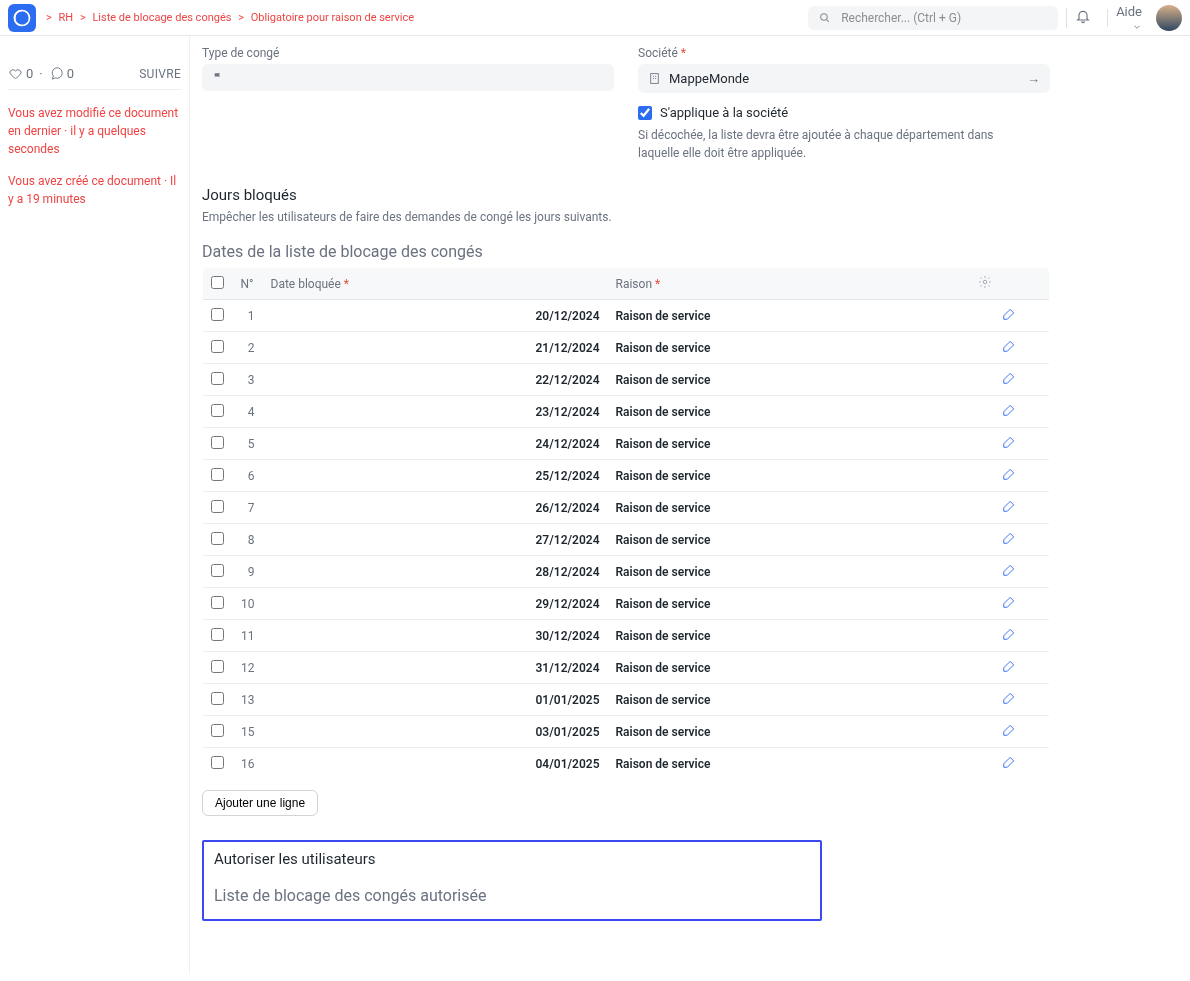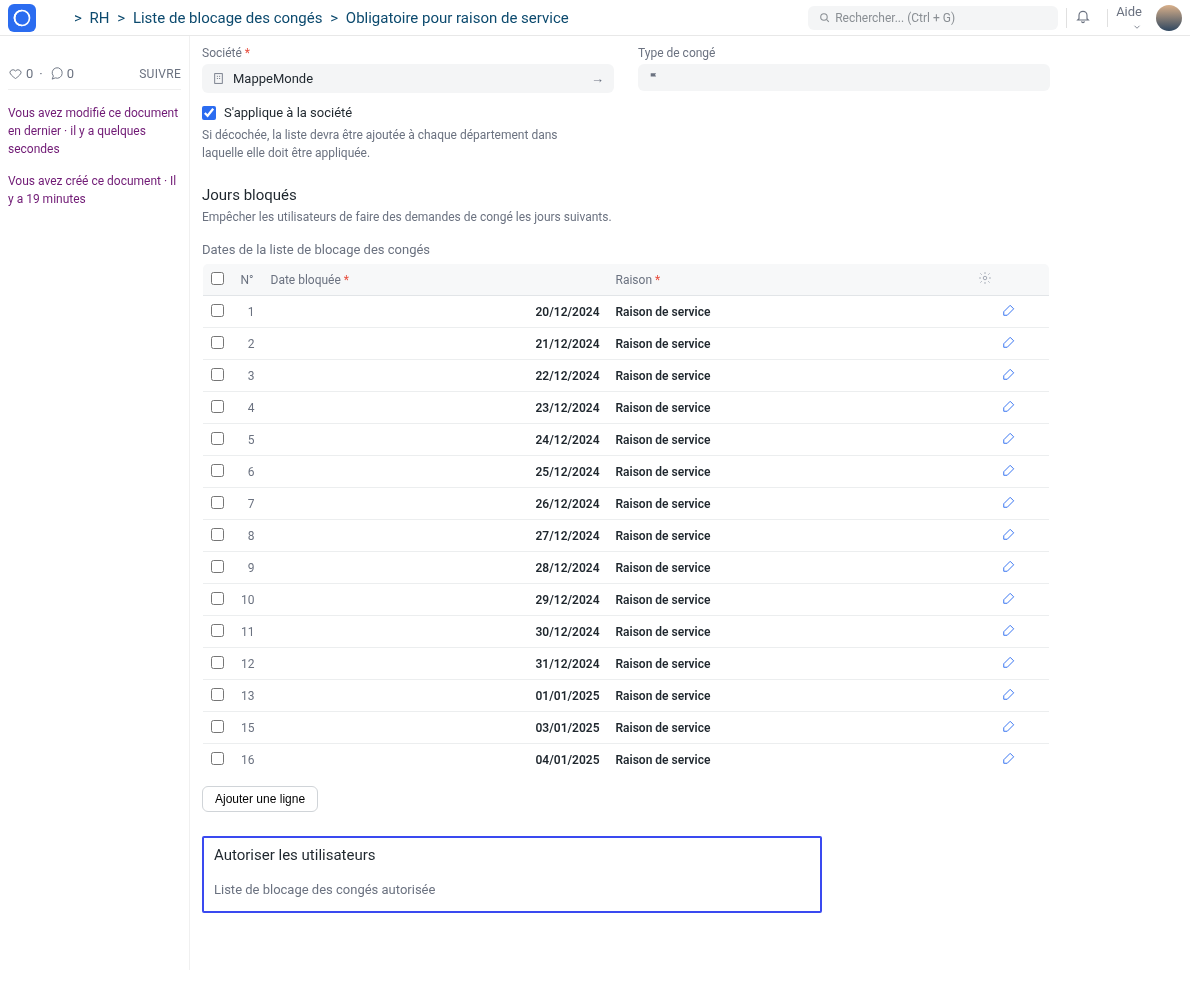--- a/index.html
+++ b/index.html
@@ -1,48 +1,48 @@
 <!DOCTYPE html>
 <html><head>
 <meta charset="utf-8">
 <style>
   * { box-sizing: border-box; margin: 0; padding: 0; }
   body { font-family: -apple-system, BlinkMacSystemFont, "Segoe UI", Roboto, sans-serif; background: #fff; color: #1F272E; font-size: 13px; }
   .top-bar { height: 36px; display: flex; align-items: center; padding: 0 8px; border-bottom: 1px solid #e8e8e8; gap: 8px; }
   .logo { width: 28px; height: 28px; border-radius: 6px; background: #2B6CF0; display: flex; align-items: center; justify-content: center; }
   .logo svg { width: 20px; height: 20px; }
-  .breadcrumb { color: #0c4a6e; font-size: 15px; flex: 1; margin-left: 28px; }
+  .breadcrumb { color: #ef4444; font-size: 11px; flex: 1; }
   .breadcrumb span { margin: 0 2px; }
-  .search-box { display: flex; align-items: center; gap: 4px; background: #f4f5f6; border-radius: 6px; padding: 5px 10px; width: 250px; color: #8a8f94; font-size: 12px; }
+  .search-box { display: flex; align-items: center; gap: 10px; background: #f4f5f6; border-radius: 6px; padding: 5px 10px; width: 250px; color: #8a8f94; font-size: 12px; }
   .bell-icon, .help-link, .avatar { display: flex; align-items: flex-end; flex-direction: column; }
   .bell-icon { color: #6b7280; padding: 0 8px; border-left: 1px solid #e0e0e0; height: 20px; }
   .help-link { color: #6b7280; font-size: 13px; gap: 3px; cursor: pointer; }
   .avatar { width: 26px; height: 26px; border-radius: 50%; overflow: hidden; background: linear-gradient(180deg,#d9b08a 0%,#2f4760 100%); margin-left: 6px; }
   .divider { width: 1px; background: #e0e0e0; height: 18px; }
   .main { display: flex; }
   .sidebar { width: 190px; min-width: 190px; padding: 10px 8px; border-right: 1px solid #f0f0f0; }
   .social { display: flex; align-items: center; gap: 6px; padding: 20px 0 8px 0; border-bottom: 1px solid #efefef; margin-bottom: 14px; color: #6b7280; font-size: 13px; }
   .heart-icon, .comment-icon { display: inline-flex; align-items: center; gap: 3px; }
   .suivre { margin-left: auto; font-size: 12px; letter-spacing: 0.3px; color: #6b7280; }
-  .meta-text { font-size: 12px; color: #701a75; line-height: 1.5; margin-bottom: 14px; }
+  .meta-text { font-size: 12px; color: #ef4444; line-height: 1.5; margin-bottom: 14px; }
   .content { flex: 1; padding: 10px 140px 40px 12px; }
   .form-row { display: flex; gap: 24px; margin-bottom: 6px; }
   .form-col { flex: 1; }
   .label { font-size: 12px; color: #6b7280; margin-bottom: 4px; display: block; }
   .req { color: #e74c3c; }
   .select-field { display: flex; align-items: center; gap: 8px; background: #f4f5f6; border-radius: 6px; padding: 7px 10px; font-size: 13px; color: #1F272E; }
   .select-field .arrow { margin-left: auto; color: #6b7280; }
   .checkbox-row { display: flex; align-items: center; gap: 8px; margin-top: 12px; margin-bottom: 6px; font-size: 13px; }
   .checkbox-row input { width: 14px; height: 14px; accent-color: #2B6CF0; }
   .help-text { font-size: 12px; color: #6b7280; line-height: 1.5; max-width: 390px; }
   h3.section-title { font-size: 15px; font-weight: 400; margin-top: 24px; margin-bottom: 6px; }
   .section-desc { font-size: 12px; color: #6b7280; margin-bottom: 12px; }
   .btn-outline { display: inline-block; border: 1px solid #d0d4d8; background: #fff; border-radius: 6px; padding: 6px 12px; font-size: 12px; color: #1F272E; cursor: pointer; }
   .btn-highlight-blue { border: 2.5px solid #3A4AF0; }
-  .subsection-label { font-size: 13px; color: #6b7280; margin-top: 18px; margin-bottom: 6px; }
+  .subsection-label { font-size: 16px; color: #6b7280; margin-top: 18px; margin-bottom: 6px; }
   table.grid { width: 100%; border-collapse: collapse; border: 1px solid #e2e5e8; border-radius: 6px; overflow: hidden; font-size: 12px; }
   table.grid th { background: #f7f8f9; text-align: left; font-weight: 400; color: #6b7280; padding: 7px 8px; border-bottom: 1px solid #e2e5e8; }
   table.grid td { padding: 7px 8px; border-bottom: 1px solid #eceeef; }
   table.grid tr:last-child td { border-bottom: none; }
   .col-check { width: 30px; text-align: center; }
   .col-num { width: 30px; text-align: right; color: #6b7280; }
   .col-date { width: 345px; text-align: right; }
   .col-reason { }
   .col-edit { width: 80px; text-align: center; }
   .col-gear { text-align: center; }
@@ -114,43 +114,43 @@
       </span>
       <span class="suivre">SUIVRE</span>
     </div>
     <div class="meta-text">Vous avez modifié ce document en dernier · il y a quelques secondes</div>
     <div class="meta-text">Vous avez créé ce document · Il y a 19 minutes</div>
   </div>
 
   <div class="content">
     <div class="form-row">
       <div class="form-col">
+        <span class="label">Type de congé</span>
+        <div class="select-field">
+          <svg width="13" height="13" viewBox="0 0 24 24" fill="#6b7280">
+              <path d="M5 3v18M5 4h10l-2 3 2 3H5"></path>
+            </svg>
+        </div>
+      </div>
+      <div class="form-col">
         <span class="label"><span>Société</span> <span class="req">*</span></span>
         <div class="select-field">
           <svg width="13" height="13" viewBox="0 0 24 24" fill="none">
               <rect x="5" y="3" width="14" height="18" stroke="#6b7280" stroke-width="1.6"></rect>
               <path d="M9 8h2M13 8h2M9 12h2M13 12h2" stroke="#6b7280" stroke-width="1.6"></path>
             </svg>
           <span>MappeMonde</span>
           <span class="arrow">→</span>
         </div>
         <div class="checkbox-row">
           <input type="checkbox" checked="" style="">
           <span>S'applique à la société</span>
         </div>
         <div class="help-text">Si décochée, la liste devra être ajoutée à chaque département dans laquelle elle doit être appliquée.</div>
       </div>
-      <div class="form-col">
-        <span class="label">Type de congé</span>
-        <div class="select-field">
-          <svg width="13" height="13" viewBox="0 0 24 24" fill="#6b7280">
-              <path d="M5 3v18M5 4h10l-2 3 2 3H5"></path>
-            </svg>
-        </div>
-      </div>
     </div>
 
     <h3 class="section-title">Jours bloqués</h3>
     <div class="section-desc">Empêcher les utilisateurs de faire des demandes de congé les jours suivants.</div>
     <div class="subsection-label">Dates de la liste de blocage des congés</div>
 
     <table class="grid">
       <thead>
         <tr>
           <th class="col-check"><input type="checkbox" class="row-cb" style=""></th>

